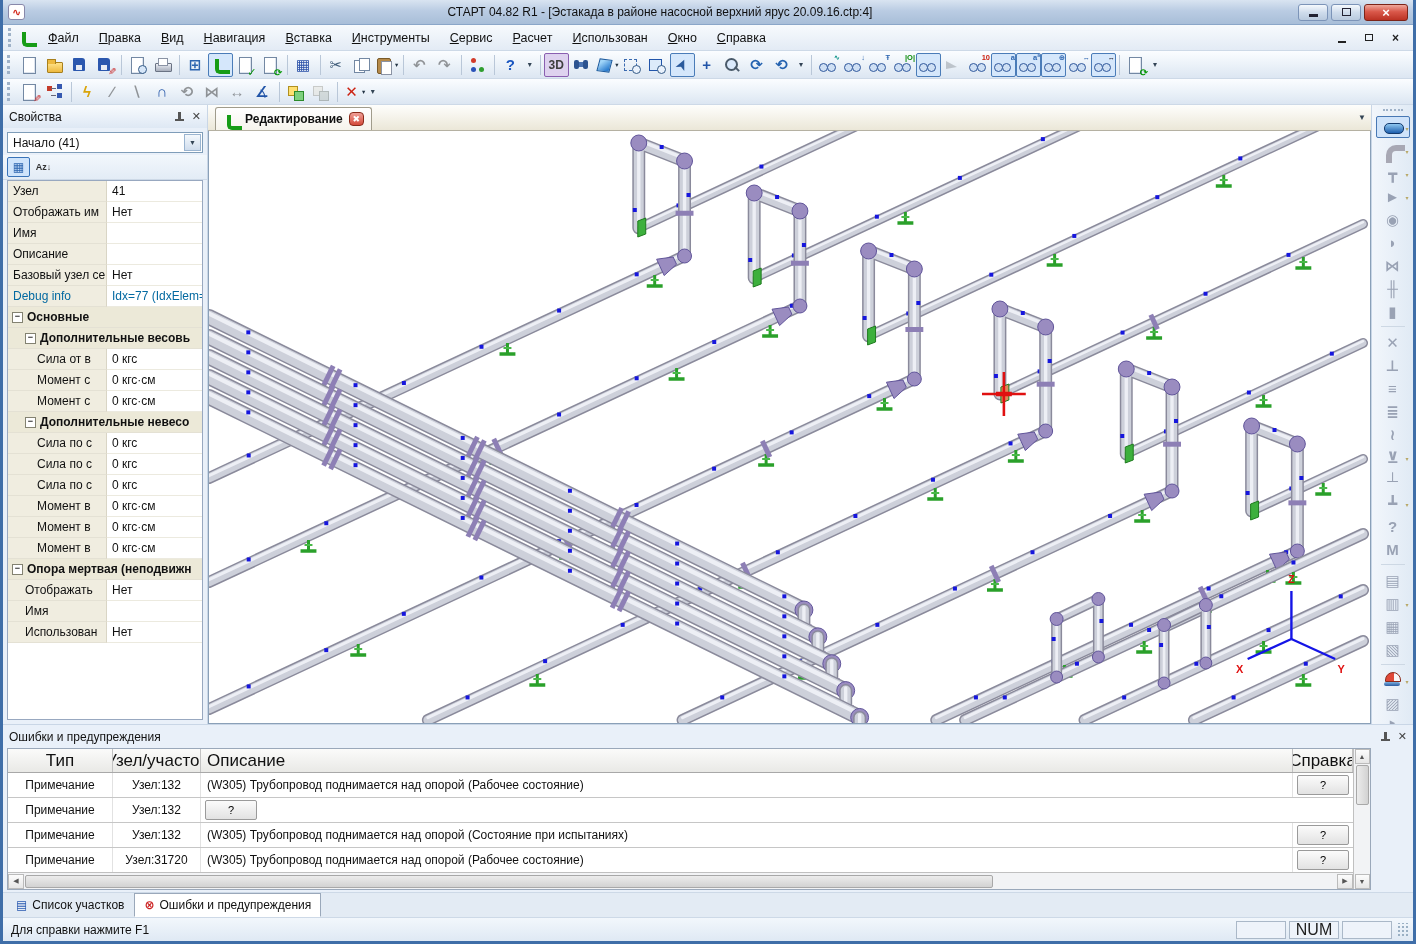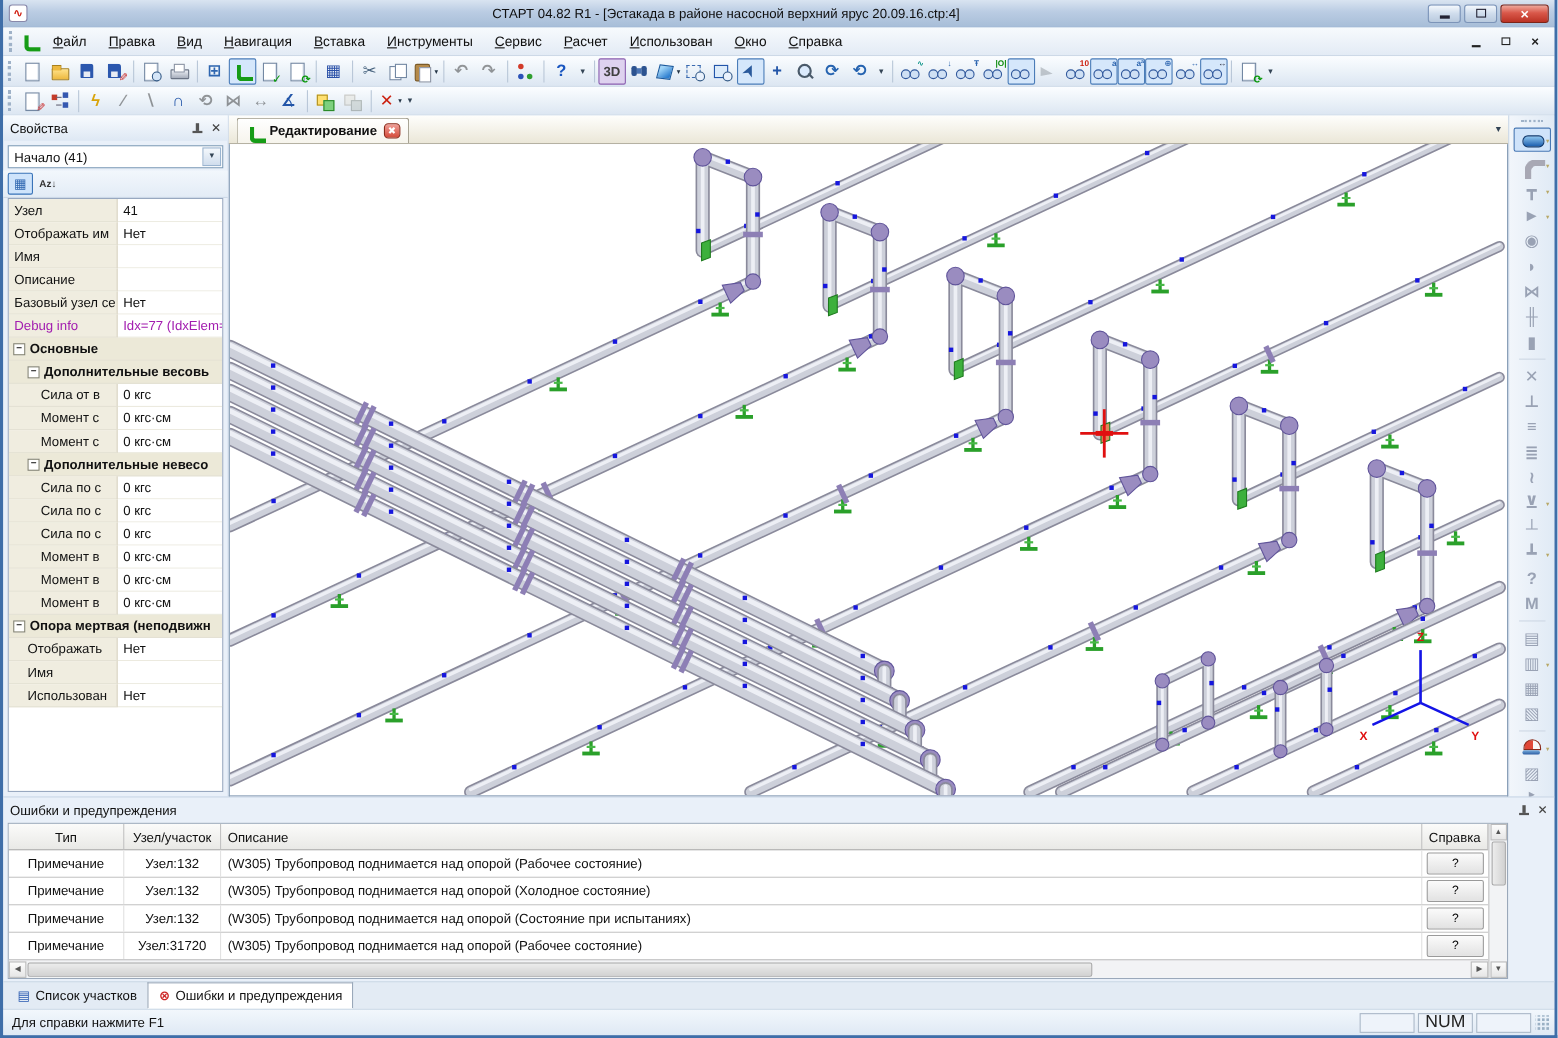--- a/index.html
+++ b/index.html
@@ -92,21 +92,21 @@
 .psel{margin:4px 4px 2px;height:21px;border:1px solid #7f9db9;background:#fff;display:flex;align-items:center;padding-left:5px;flex:none}
 .psel .sp{flex:1}
 .psel .dbtn{width:17px;height:17px;margin-right:1px;background:linear-gradient(#f4f8fc,#d0dded);border:1px solid #9ab4d0;display:flex;align-items:center;justify-content:center;font-size:7px;color:#345}
 .ptools{height:25px;display:flex;align-items:center;padding:2px 4px;border-bottom:1px solid #cdd9e7;background:linear-gradient(#f2f7fc,#e3ecf6);flex:none}
 .ptbtn{width:23px;height:20px;display:flex;align-items:center;justify-content:center;border:1px solid transparent;margin-right:2px;border-radius:2px}
 .ptbtn.act{background:#cfe4fb;border-color:#3973b8}
 .pgrid{flex:1;margin:0 4px 4px;background:#fff;border:1px solid #98a8c0;overflow:hidden}
 .prow{display:flex;height:21px;line-height:20px}
 .pk{width:99px;background:#f0ede0;border-right:1px solid #d9d5c5;border-bottom:1px solid #e4e1d4;padding-left:5px;overflow:hidden;white-space:nowrap;position:relative;flex:none}
 .pv{flex:1;background:#fff;border-bottom:1px solid #eceadf;padding-left:5px;overflow:hidden;white-space:nowrap}
-.prow.gray .pk,.prow.gray .pv{color:#a21caf}
+.prow.gray .pk,.prow.gray .pv{color:#0369a1}
 .prow.cat,.prow.sub{background:#ece9d8}
 .prow.cat .pk,.prow.sub .pk{width:auto;flex:1;font-weight:bold;background:#ece9d8;border-right:none}
 .prow.cat .pk{padding-left:19px}.prow.sub .pk{padding-left:32px}
 .prow.cat .pk::before,.prow.sub .pk::before{content:"−";position:absolute;top:5px;width:9px;height:9px;border:1px solid #838271;background:#fff;font-size:9px;line-height:7px;text-align:center;color:#222}
 .prow.cat .pk::before{left:4px}.prow.sub .pk::before{left:17px}
 .prow.r1 .pk{padding-left:17px}
 .prow.r2 .pk{padding-left:29px}
 
 .vcol{flex:1;display:flex;flex-direction:column;min-width:0}
 .tabstrip{height:26px;background:linear-gradient(#fefefc,#ebe7d8);display:flex;align-items:flex-end;padding-left:7px;border-bottom:1px solid #b5b1a2;position:relative;flex:none}
@@ -125,21 +125,21 @@
 .vbtn .dd{position:absolute;right:0;top:8px;font-size:6px;color:#b8a868}
 .vbtn.sep{height:7px;border:none}
 .vbtn.sep::before{content:"";width:24px;height:1px;background:#cdd8e4;margin:auto}
 .vbtn.ovf{height:14px;font-size:8px;color:#567}
 
 .bpanel{height:168px;background:#e9f0f9;border-top:1px solid #c9d6e6;display:flex;flex-direction:column;flex:none}
 .bphead{height:23px;display:flex;align-items:center;padding:0 6px;flex:none}
 .bphead .sp{flex:1}
 .btable{flex:1;margin:0 42px 2px 4px;border:1px solid #9aa8ba;background:#fff;display:flex;min-height:0}
 .tleft{flex:1;display:flex;flex-direction:column;min-width:0}
-.thead{display:flex;height:24px;background:linear-gradient(#fbfbfa,#e9e9e6);border-bottom:1px solid #a8a8a8;font-size:12px;flex:none}
+.thead{display:flex;height:24px;background:linear-gradient(#fbfbfa,#e9e9e6);border-bottom:1px solid #a8a8a8;font-size:17px;flex:none}
 .th{border-right:1px solid #c2c2c2;display:flex;align-items:center;justify-content:center;overflow:hidden;white-space:nowrap}
 .th.c3{justify-content:flex-start;padding-left:6px}
 .c1{width:105px;flex:none}.c2{width:88px;flex:none}.c3{flex:1;min-width:0}.c4{width:60px;flex:none}
 .trows{flex:1;overflow:hidden}
 .trow{display:flex;height:25px;border-bottom:1px solid #c6c6c6;font-size:12px;align-items:stretch}
 .td{display:flex;align-items:center;justify-content:center;border-right:1px solid #e2e2e2;overflow:hidden;white-space:nowrap}
 .td.c3{justify-content:flex-start;padding-left:6px}
 .qbtn{width:52px;height:20px;background:linear-gradient(#fbfbfb,#e2e2e2);border:1px solid #9a9a9a;border-radius:2px;font-size:11px;margin:auto}
 .hscroll{height:17px;background:#f2f3f5;border-top:1px solid #c0c0c0;display:flex;align-items:center;flex:none}
 .sarrow{width:16px;height:15px;display:flex;align-items:center;justify-content:center;font-size:7px;color:#555;background:linear-gradient(#fcfcfc,#e6e6e6);border:1px solid #bbb;flex:none}
@@ -1334,21 +1334,20 @@
               <span class="td c1">Примечание</span>
               <span class="td c2">Узел:132</span>
               <span class="td c3">(W305) Трубопровод поднимается над опорой (Рабочее состояние)</span>
               <span class="td c4" style="border-right:none">
                 <button class="qbtn">?</button>
               </span>
             </div>
             <div class="trow">
               <span class="td c1">Примечание</span>
               <span class="td c2">Узел:132</span>
-              <span class="td c3">(W305) Трубопровод поднимается над опорой (Холодное состояние)</span>
               <span class="td c4" style="border-right:none">
                 <button class="qbtn">?</button>
               </span>
             </div>
             <div class="trow">
               <span class="td c1">Примечание</span>
               <span class="td c2">Узел:132</span>
               <span class="td c3">(W305) Трубопровод поднимается над опорой (Состояние при испытаниях)</span>
               <span class="td c4" style="border-right:none">
                 <button class="qbtn">?</button>

